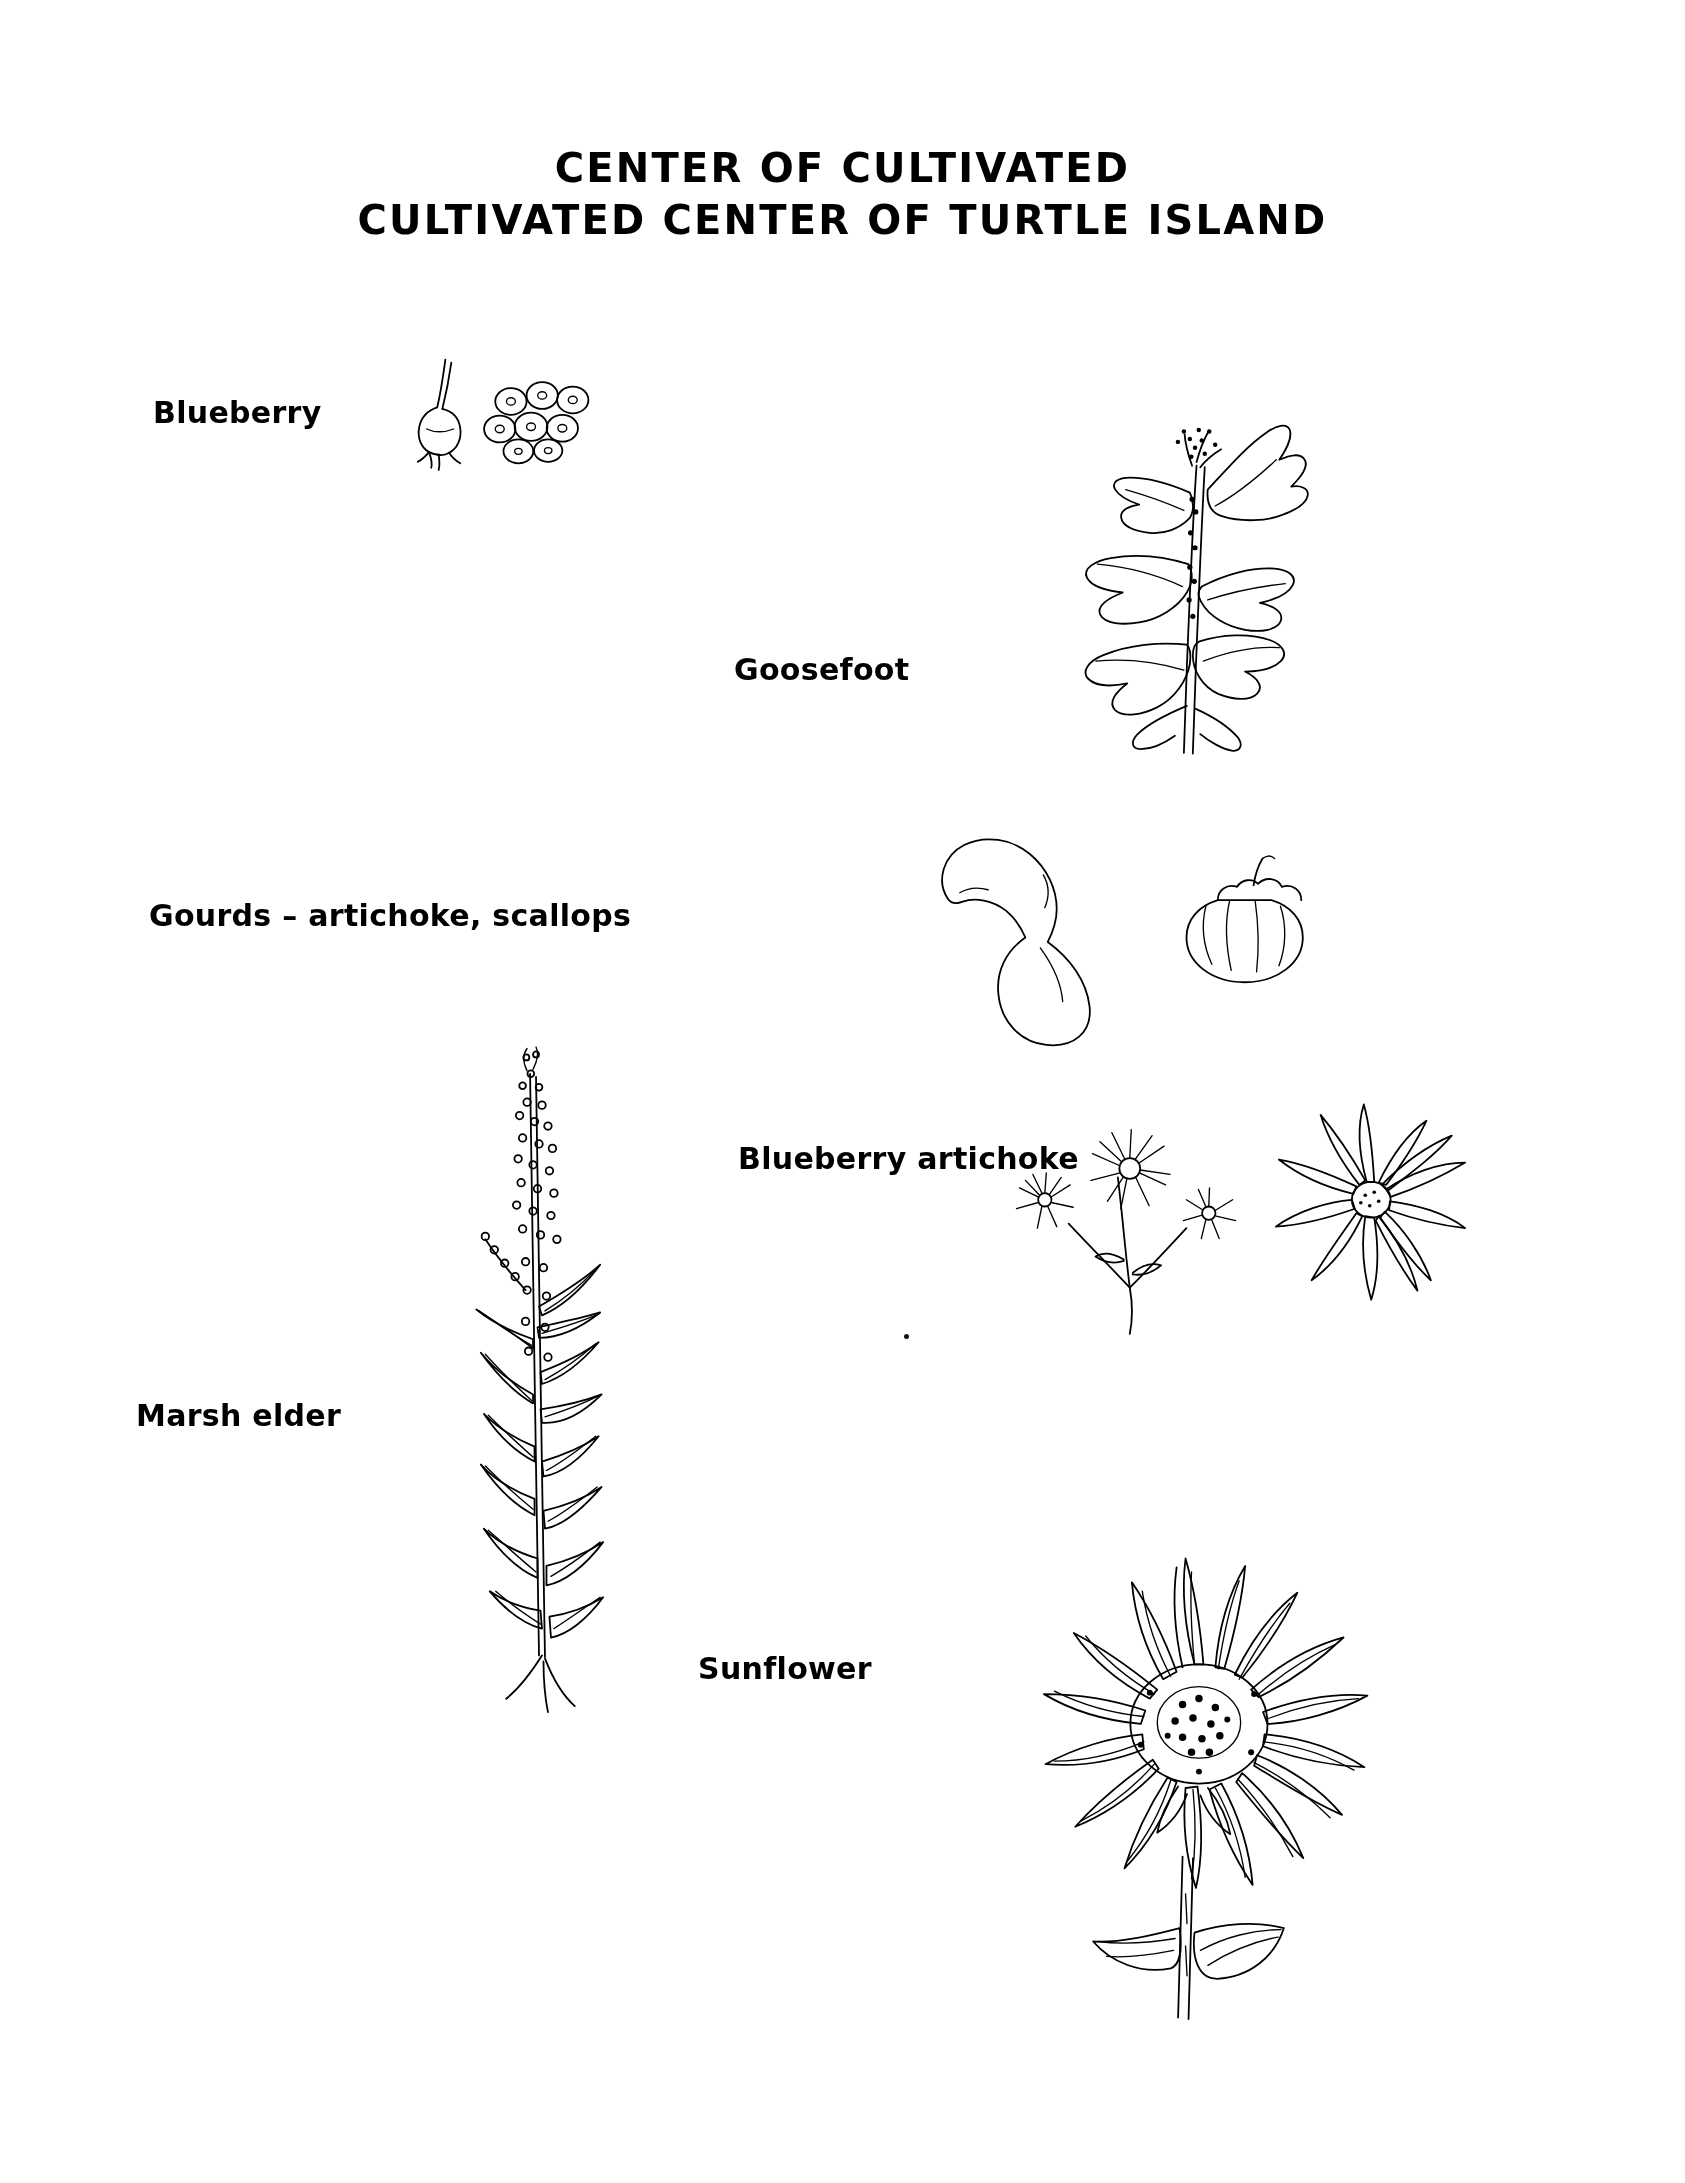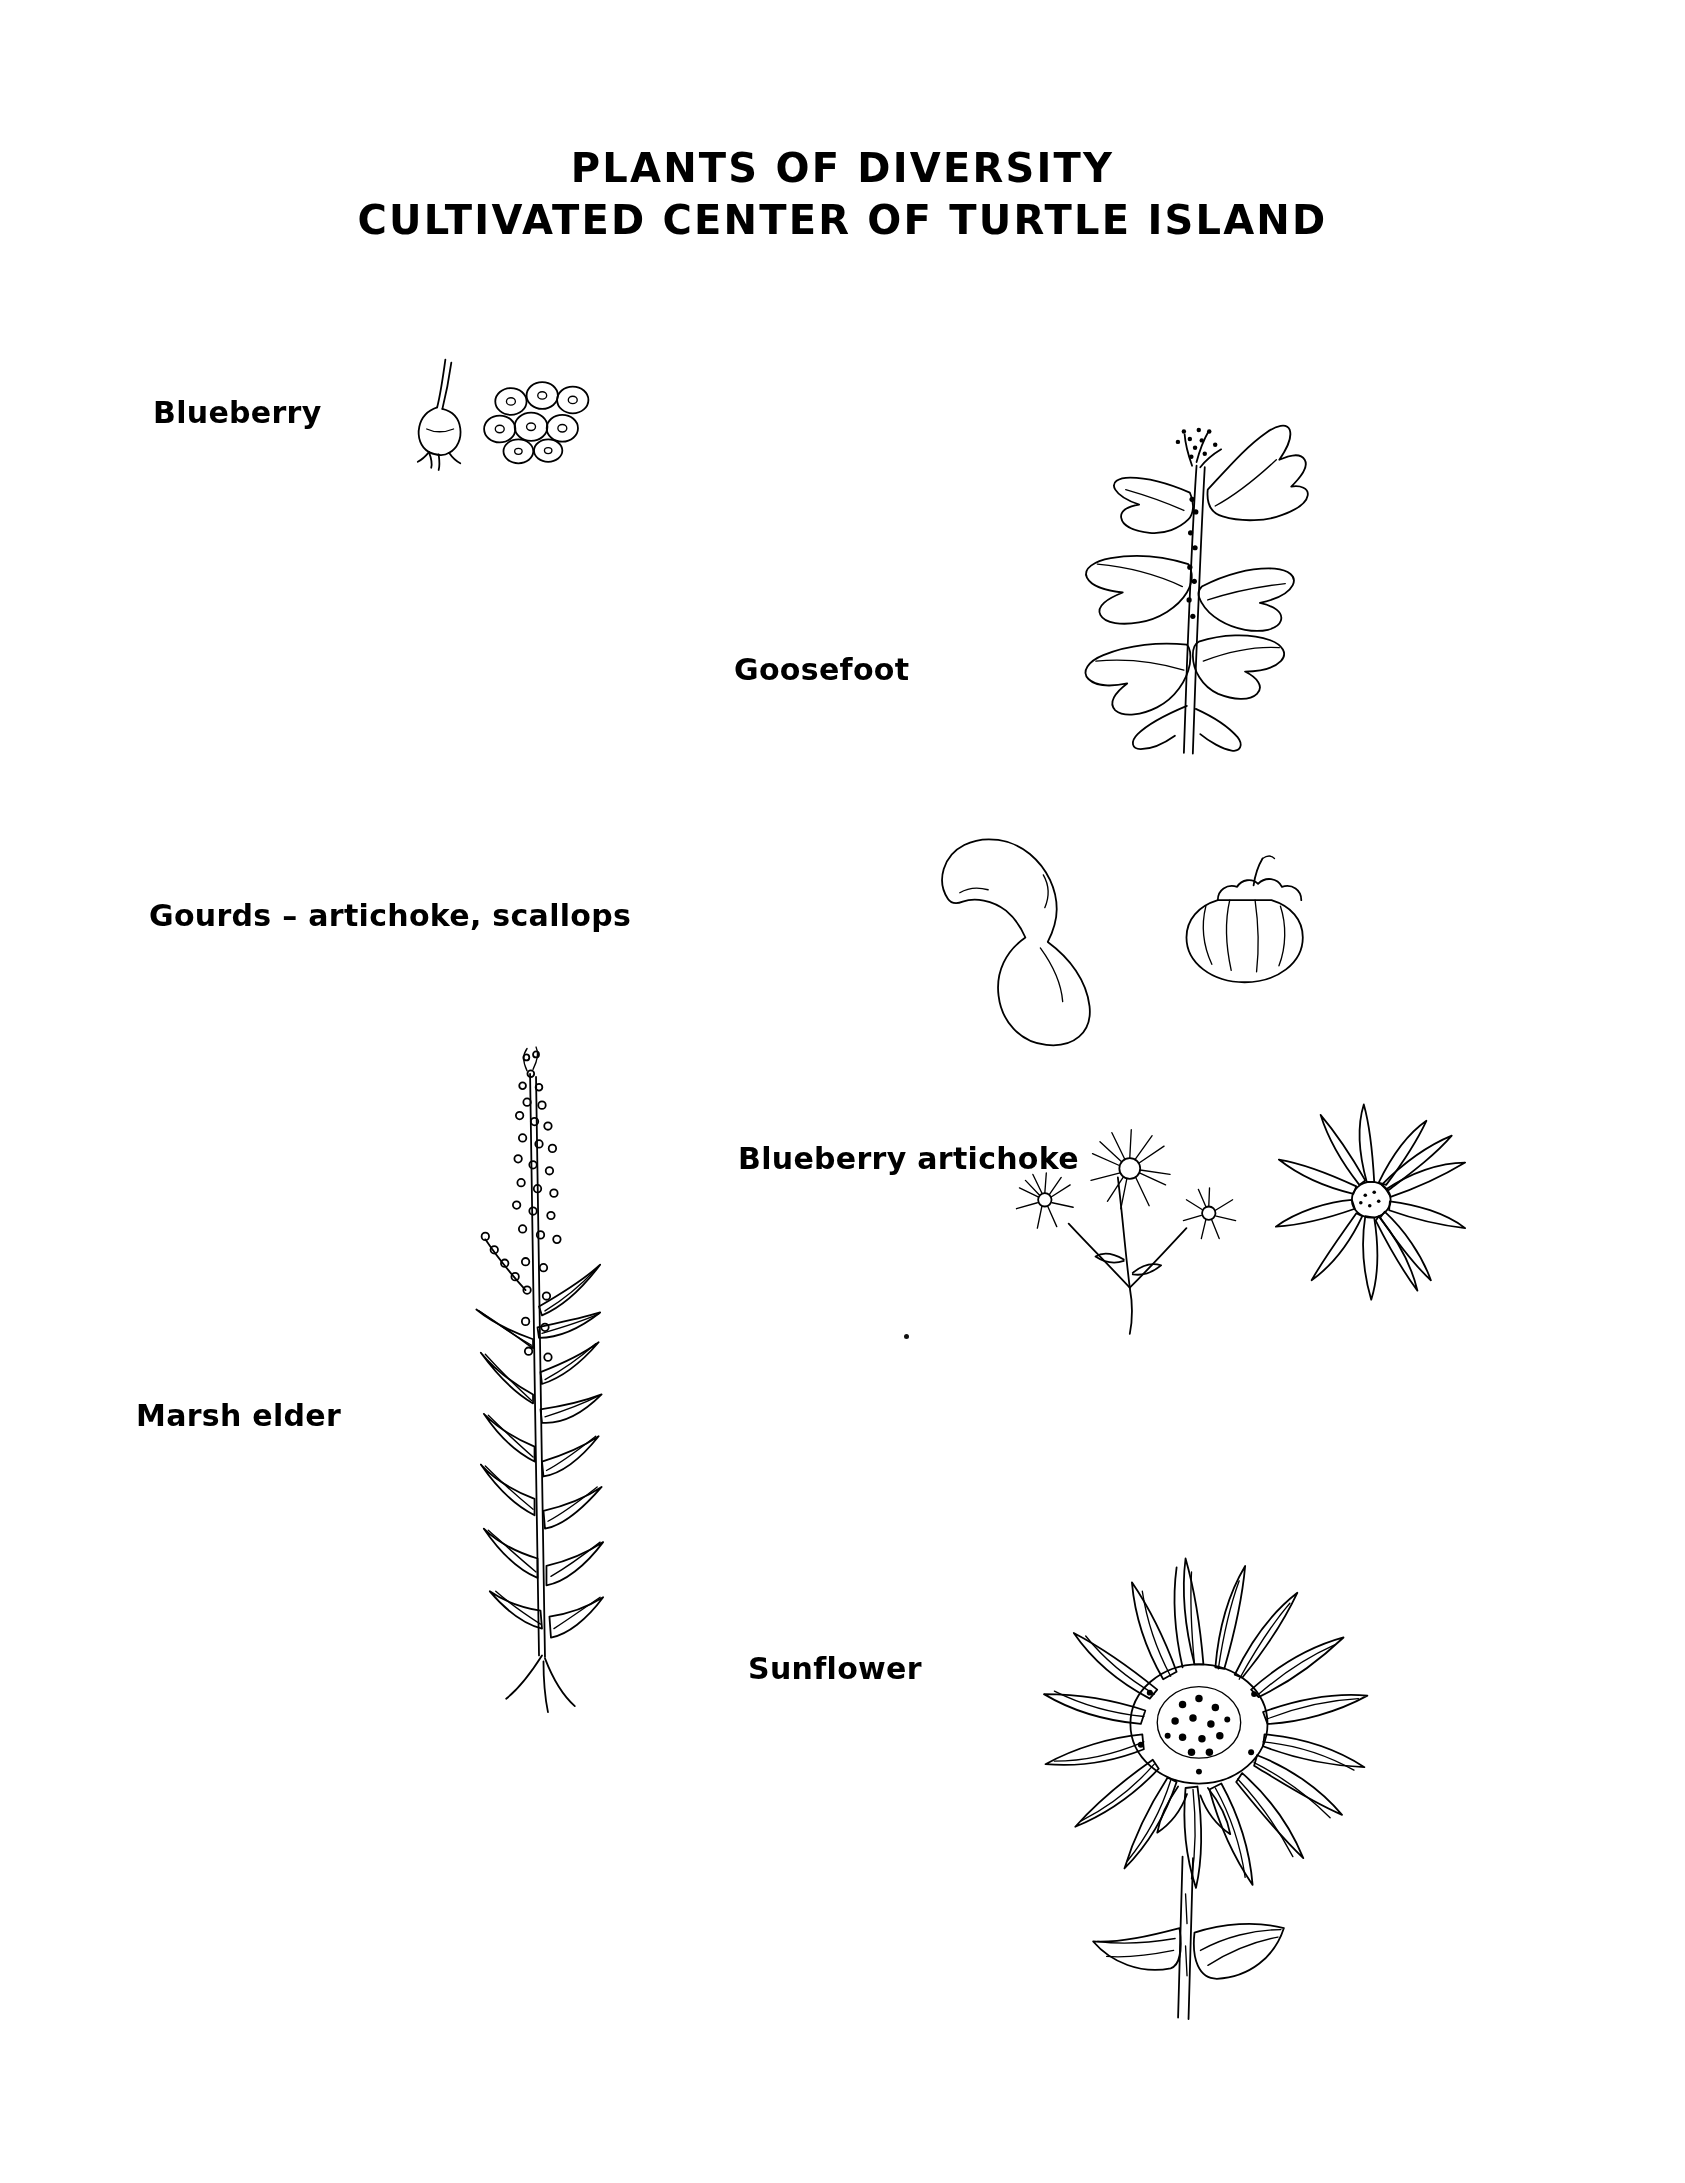--- a/index.html
+++ b/index.html
@@ -48,21 +48,21 @@
     letter-spacing: 0.3px;
     color: #000;
     white-space: nowrap;
   }
 
   .label-blueberry      { left: 153px;  top: 395px; text-align: right; }
   .label-goosefoot      { left: 734px;  top: 652px; }
   .label-gourds         { left: 149px;  top: 898px; }
   .label-jerusalem      { left: 738px;  top: 1141px; }
   .label-marshelder     { left: 136px;  top: 1398px; }
-  .label-sunflower      { left: 748px;  top: 1651px; }
+  .label-sunflower      { left: 698px;  top: 1651px; }
 
   
   .art {
     position: absolute;
   }
   .art svg {
     display: block;
     overflow: visible;
   }
   .ink {
@@ -100,21 +100,21 @@
     border-radius: 50%;
     background: #111;
   }
 </style>
 </head>
 <body>
 
 <div class="page">
 
   <div class="title-block">
-    <div class="title-line">PLANTS OF DIVERSITY</div>
+    <div class="title-line">CENTER OF CULTIVATED</div>
     <div class="title-line">CULTIVATED CENTER OF TURTLE ISLAND</div>
   </div>
 
   <div class="label label-blueberry">Blueberry</div>
 
   <div class="art art-blueberry">
     <svg width="298" height="142" viewBox="0 0 400 190">
 
       <path class="ink" d="M77 2 C74 24 71 46 66 66"></path>
       <path class="ink" d="M85 6 C82 27 78 48 73 68"></path>

